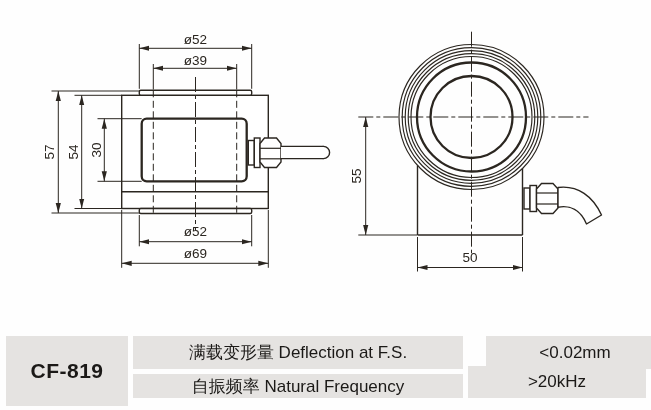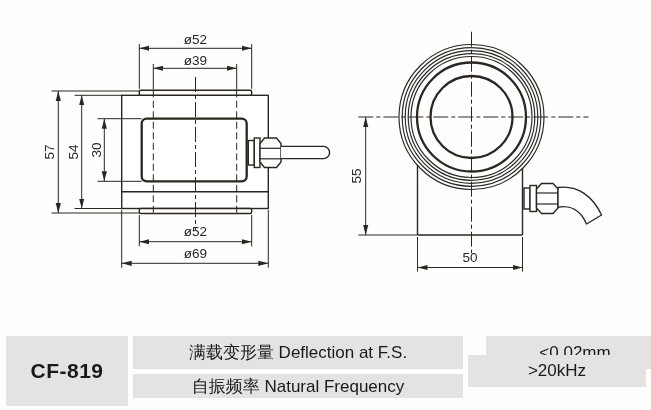--- a/index.html
+++ b/index.html
@@ -148,18 +148,18 @@
     <div class="cell spec" style="left:133px;top:336px;width:330px;height:33px;">
       <span>满载变形量 Deflection at F.S.</span>
     </div>
     <div class="cell spec" style="left:468px;top:336px;width:178px;height:33px;margin-left:18px;">
       <span>&lt;0.02mm</span>
     </div>
 
     <div class="cell spec" style="left:133px;top:374px;width:330px;height:24px;">
       <span>自振频率 Natural Frequency</span>
     </div>
-    <div class="cell spec" style="left:468px;top:355px;width:178px;height:32px;">
+    <div class="cell spec" style="left:468px;top:366px;width:178px;height:32px;">
       <span>&gt;20kHz</span>
     </div>
   </div>
 
 </div>
 
 </body></html>

